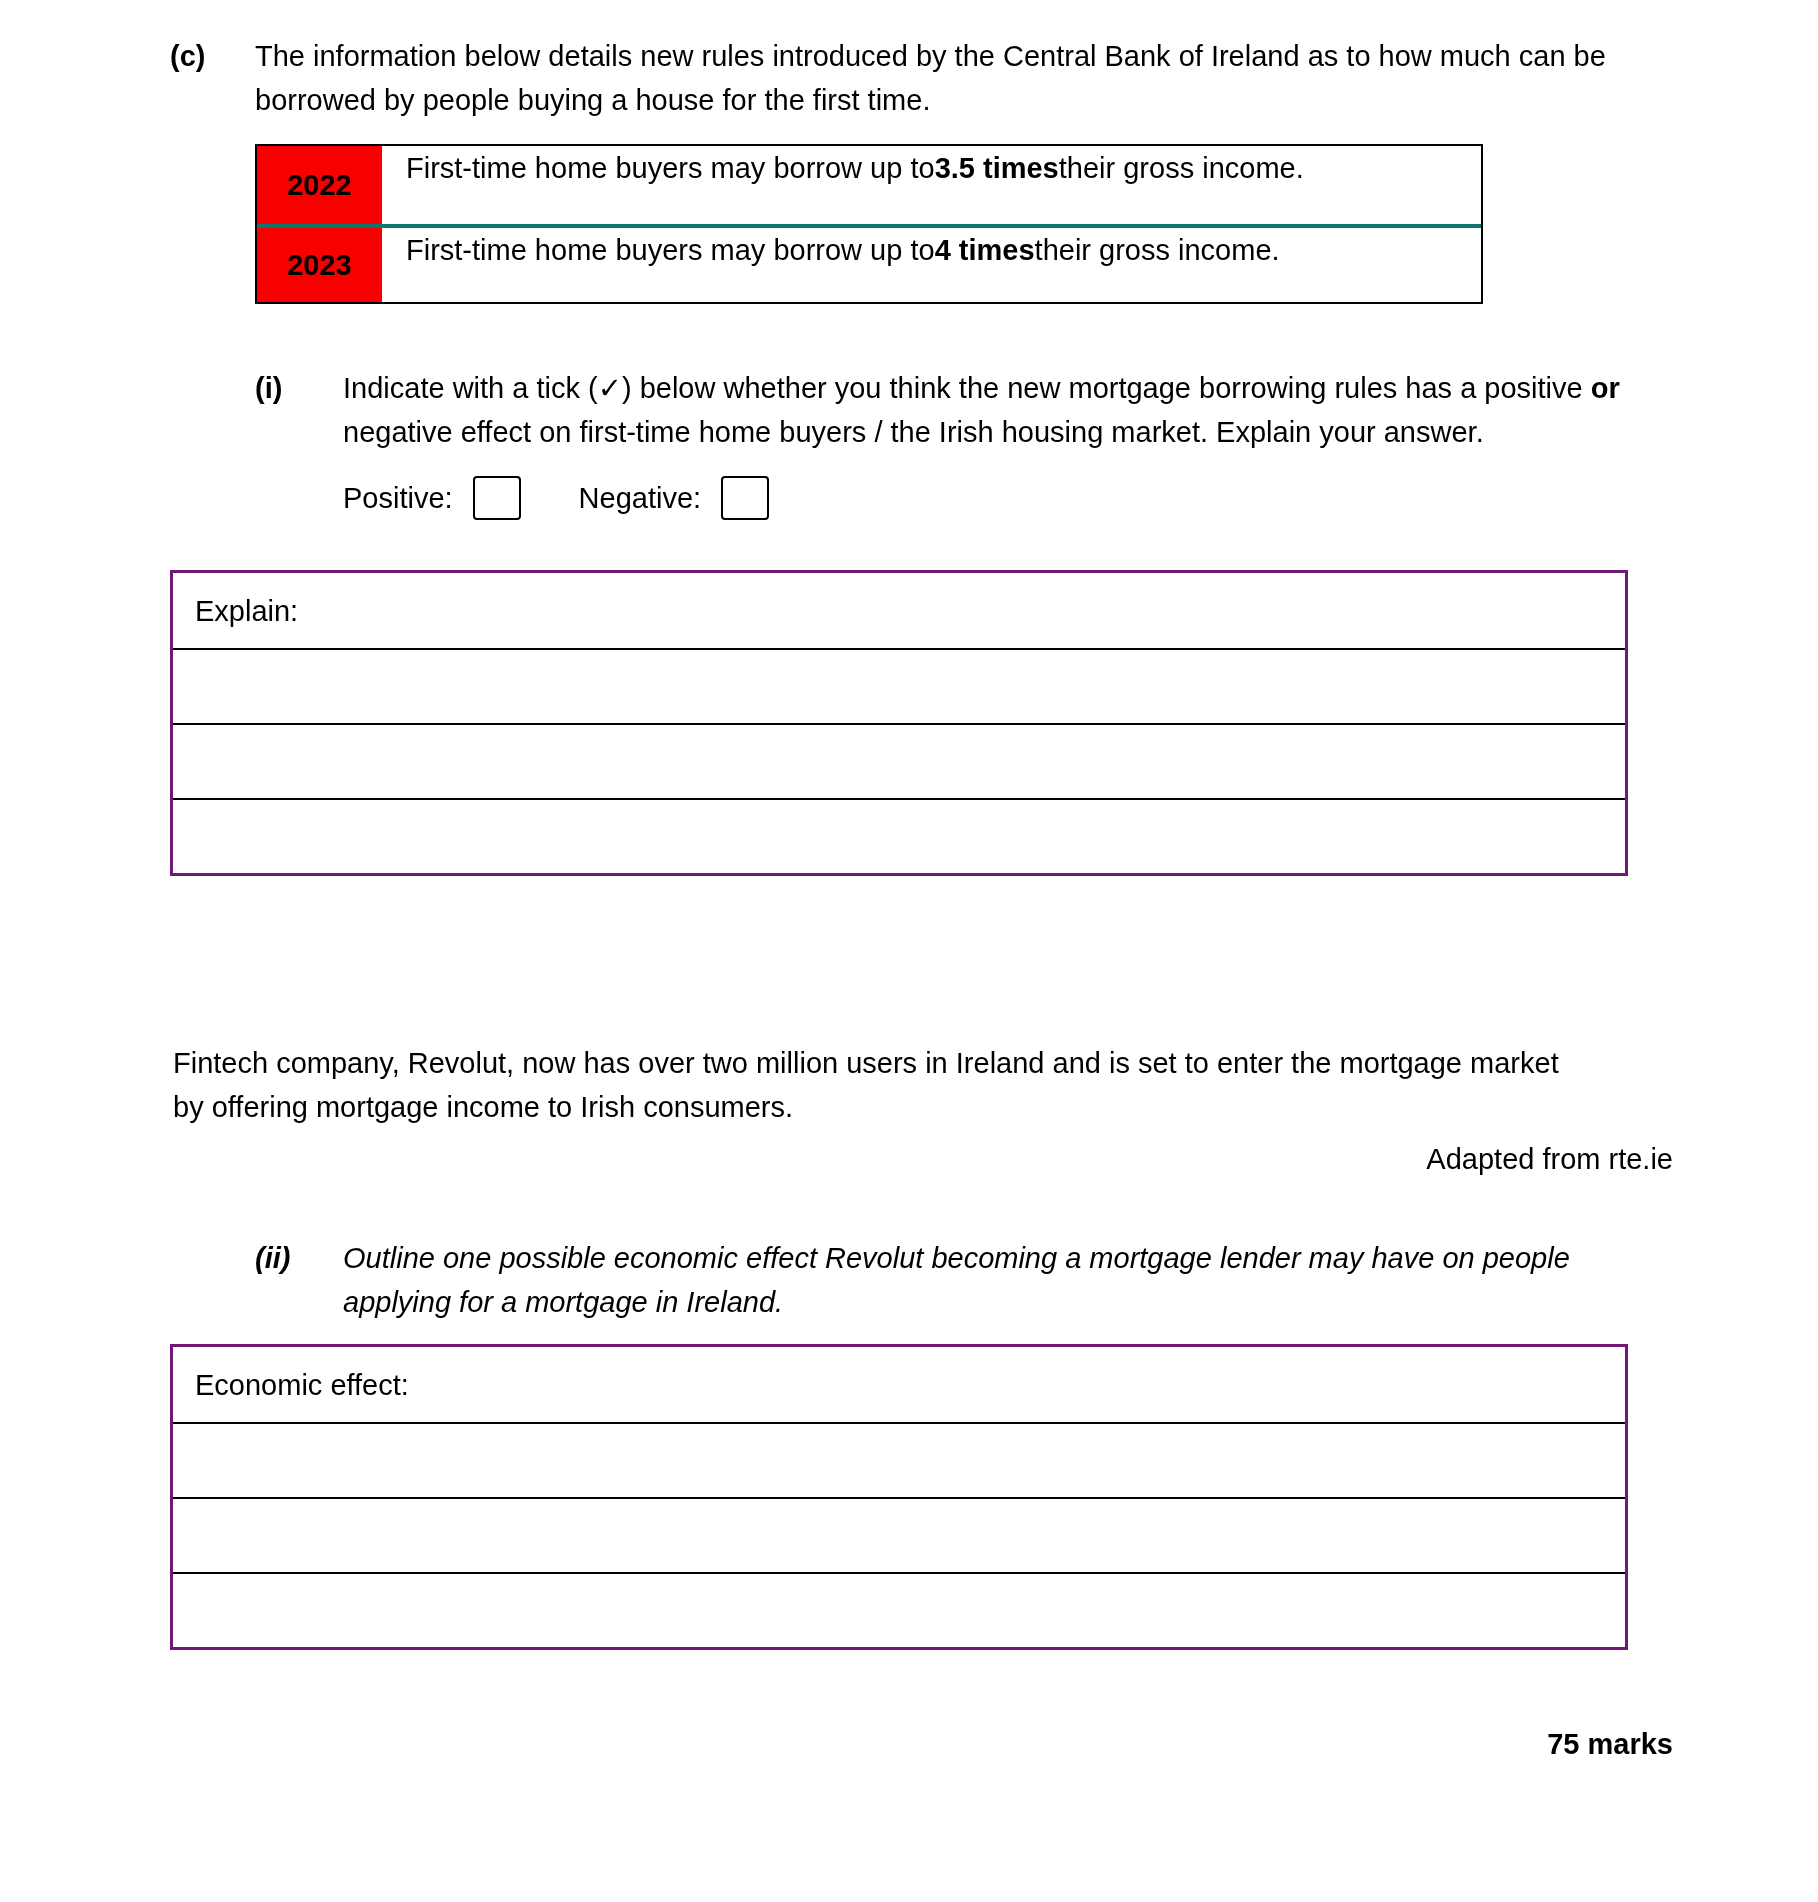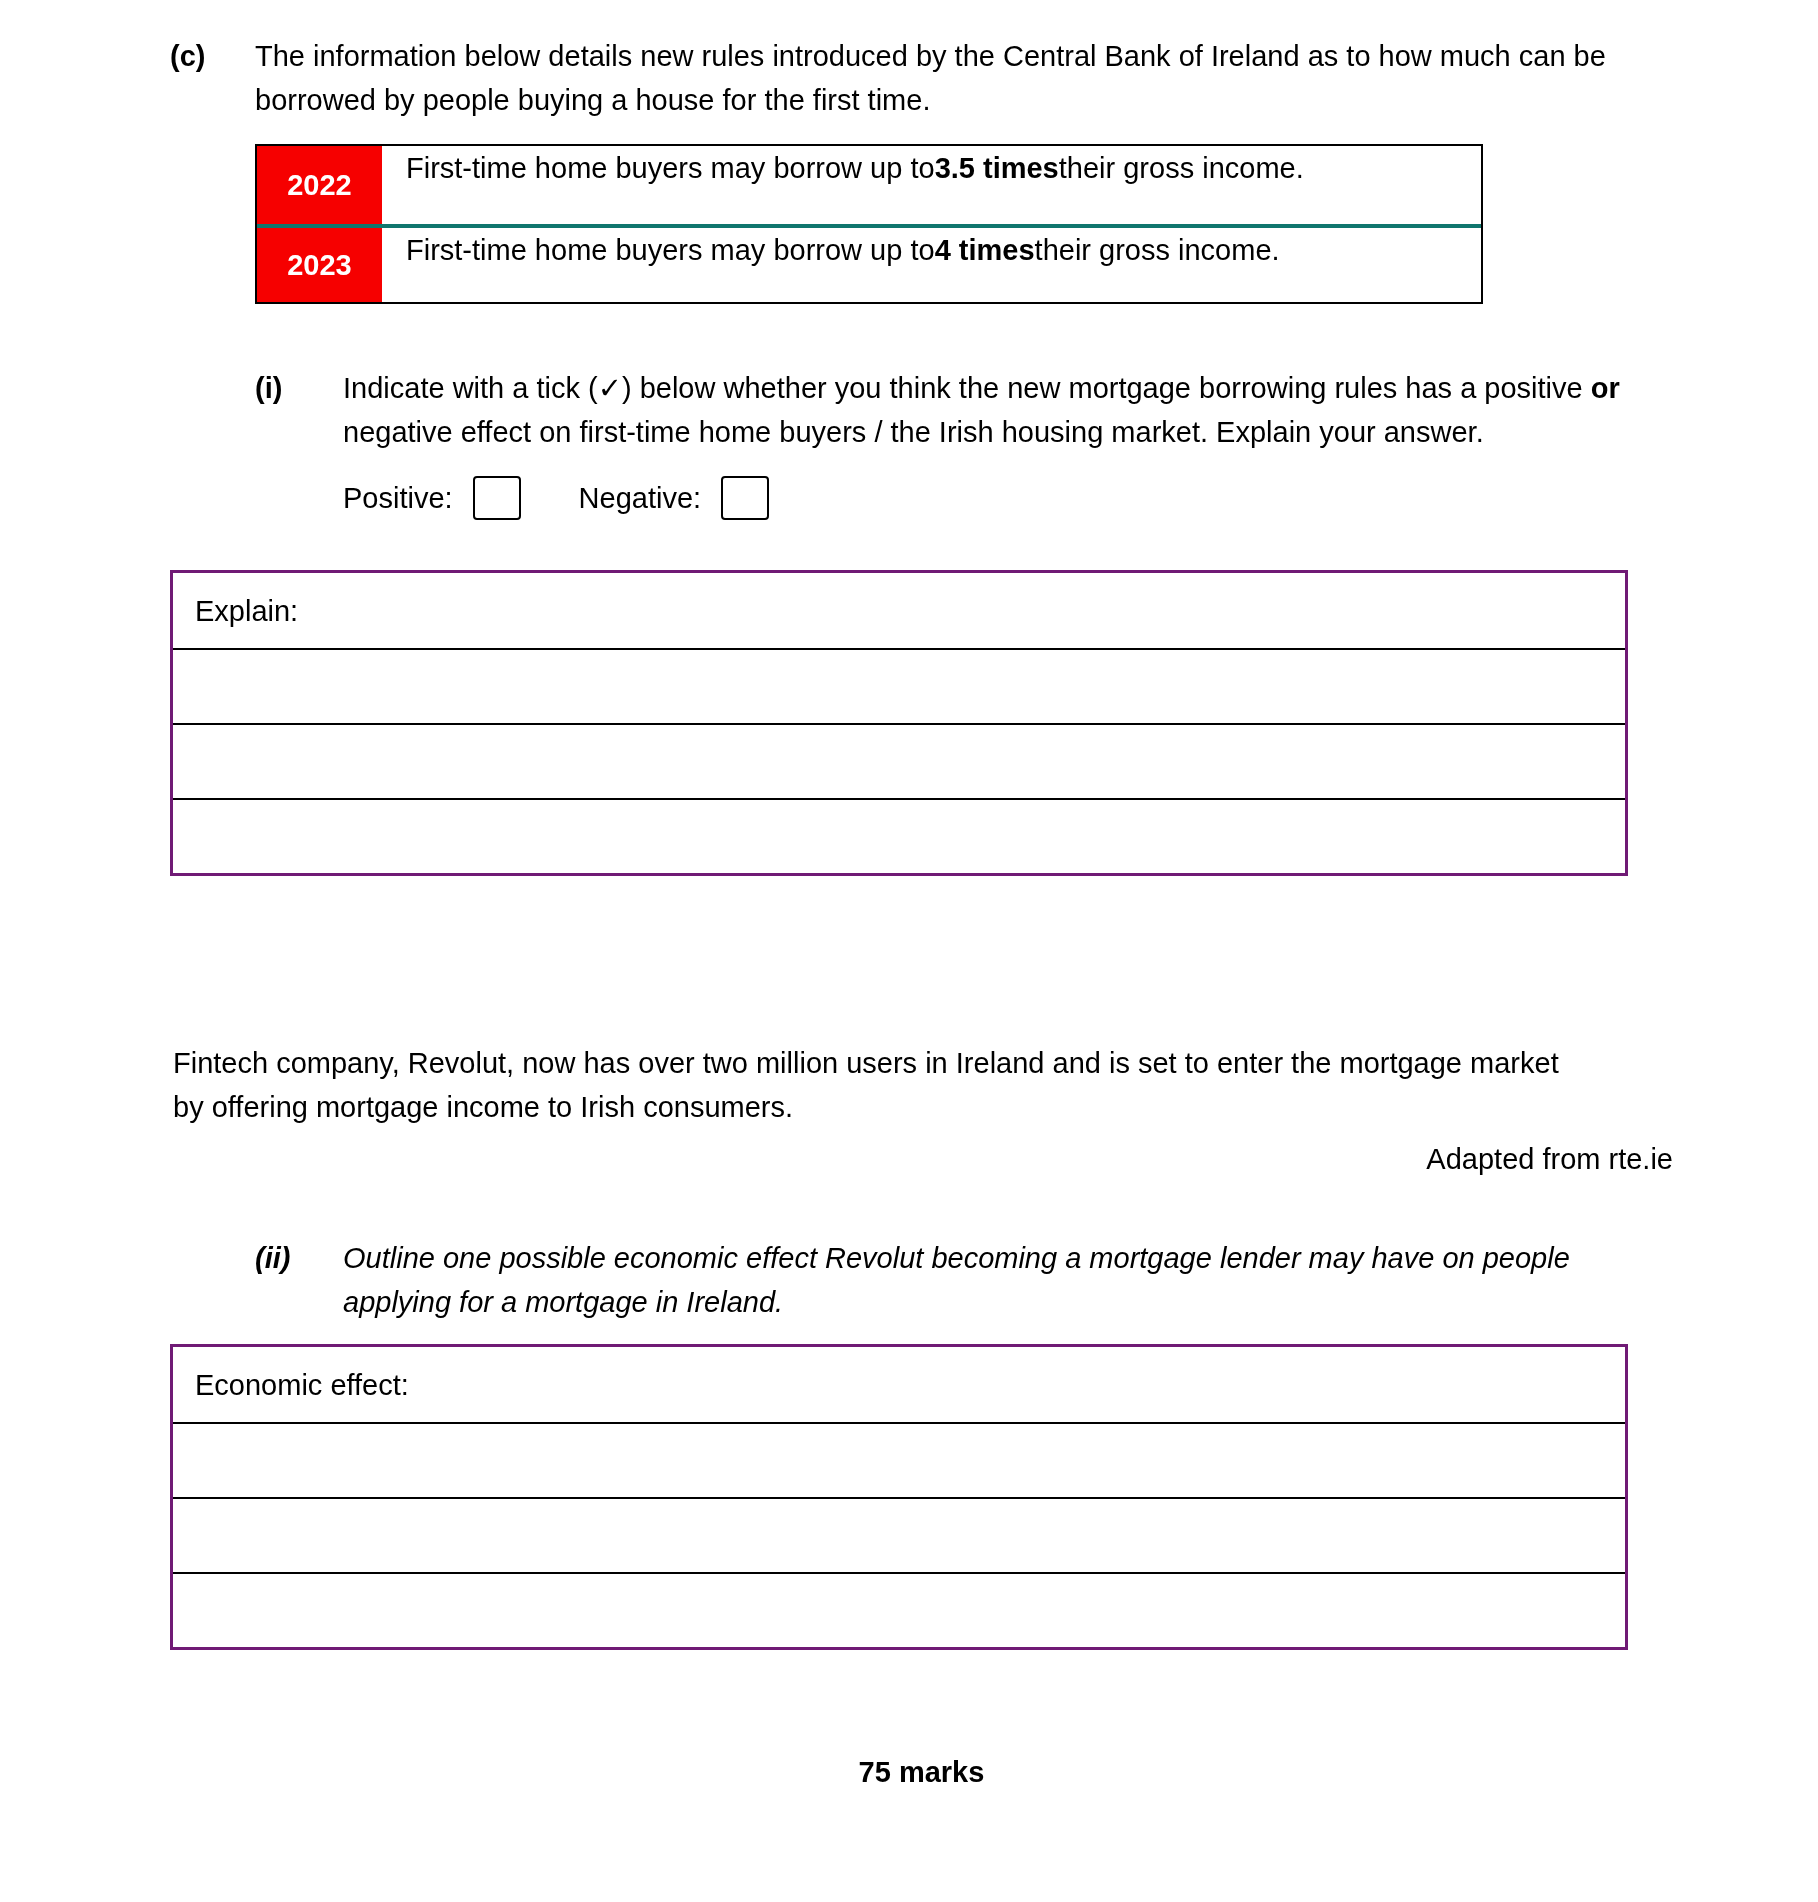--- a/index.html
+++ b/index.html
@@ -20,21 +20,21 @@
   
   .qc { display: flex; }
   .part-label { width: 85px; flex-shrink: 0; font-weight: bold; }
   .qc-text { margin: 0; max-width: 1380px; }
 
   
   .rules-table { margin: 22px 0 0 85px; width: 1228px; border: 2px solid #000; }
   .rules-row { display: flex; height: 78px; }
   .rules-row + .rules-row { border-top: 4px solid #0f766e; }
   .year-cell {
-    width: 125px; flex-shrink: 0; color: #ffffff; font-weight: bold;
+    width: 125px; flex-shrink: 0; color: #000000; font-weight: bold;
     display: flex; align-items: center; justify-content: center;
   }
   .rule-cell { flex: 1; display: flex; align-items: flex-start; padding-left: 24px; white-space: nowrap; }
 
   
   .part-q { display: flex; margin-left: 85px; }
   .part-q .part-label { width: 88px; }
   .part-q-text { margin: 0; }
   .pi { margin-top: 62px; }
   .pi .part-q-text { max-width: 1300px; }
@@ -56,21 +56,21 @@
   
   .fintech-para { margin: 165px 0 0 3px; max-width: 1400px; }
   .attribution { margin-top: 8px; text-align: right; }
 
   
   .pii { margin-top: 55px; font-style: italic; }
   .pii .part-q-text { max-width: 1340px; }
 
   .econ-box { margin-top: 20px; }
 
-  .marks { margin-top: 100px; text-align: center; font-weight: bold; }
+  .marks { margin-top: 72px; text-align: right; font-weight: bold; }
 </style>
 </head>
 <body>
 
 <div class="page">
 
   <section class="qc">
     <div class="part-label">(c)</div>
     <p class="qc-text">The information below details new rules introduced by the Central Bank of Ireland as to how much can be borrowed by people buying a house for the first time.</p>
   </section>

